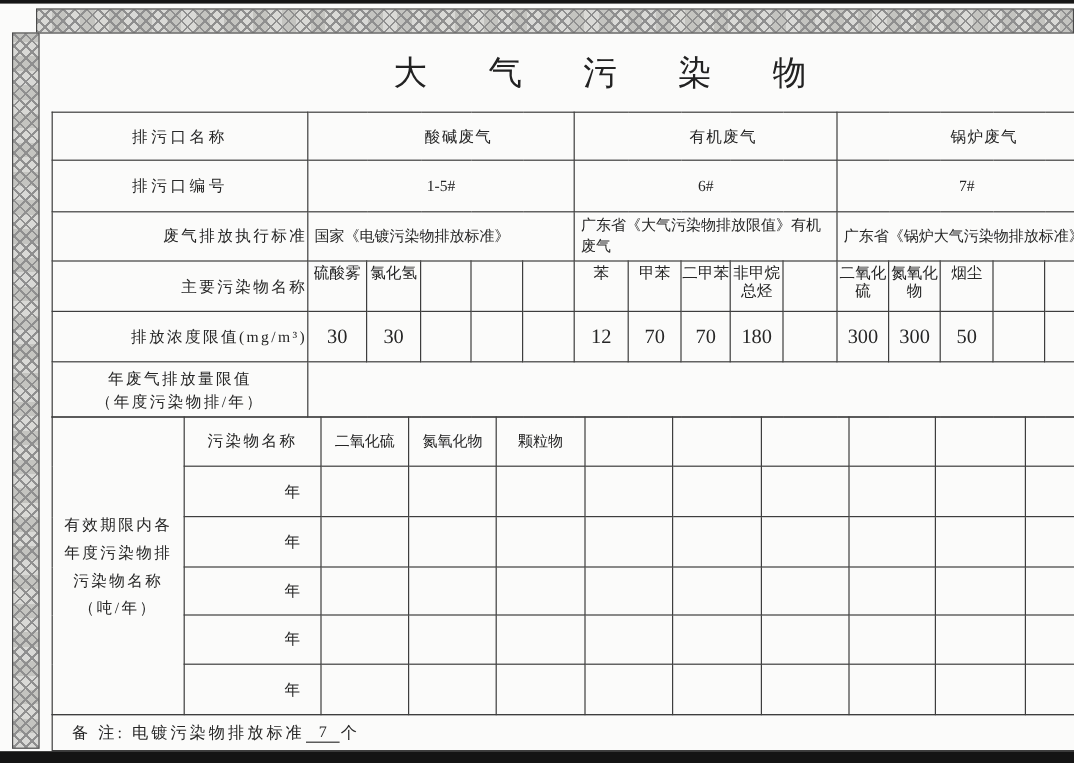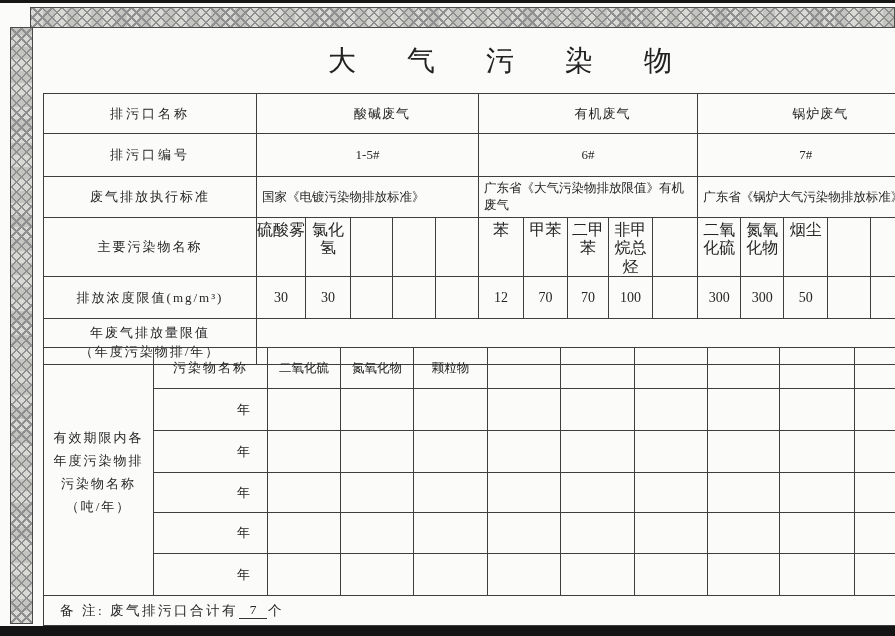--- a/index.html
+++ b/index.html
@@ -38,25 +38,25 @@
 
   table { border-collapse:collapse; table-layout:fixed; position:absolute; background:transparent; }
   td {
     border:1.5px solid #3e3e3e; padding:0; overflow:hidden;
     font-size:13px; text-align:center; vertical-align:middle; color:#262626;
   }
   .tbl-upper { left:43px; top:93px; width:870px; }
   .tbl-lower { left:43px; top:347px; width:885px; }
 
   .lbl { letter-spacing:3px; }
-  .lbl2 { letter-spacing:2px; }
+  .lbl2 { letter-spacing:2px;text-align:right; }
   .grp { letter-spacing:1px;padding-left:29px; }
   .std { text-align:left; padding:2px 5px; font-size:12.5px; line-height:1.35; }
-  .pol { font-size:16px; vertical-align:top; padding-top:3px; line-height:1.15; }
-  .num { font-size:14px; }
+  .pol { font-size:13px; vertical-align:top; padding-top:3px; line-height:1.15; }
+  .num { font-size:17px; }
   .lbl-2line div { line-height:19px; letter-spacing:2px; }
   .side div { line-height:23px; letter-spacing:2px; font-size:13px;font-family:Liberation Serif, serif; }
   .hl { letter-spacing:2px;text-align:center; }
   .hc { font-size:12.5px; }
   .yr { text-align:right; padding-right:16px; letter-spacing:1px; }
 
   .note-box {
     position:absolute; left:43px; top:595px; width:885px; height:31px;
     border:1.5px solid #3e3e3e; box-sizing:border-box;
     display:flex; align-items:center; padding-left:16px;
@@ -136,21 +136,21 @@
     <tr style="height:42px">
       <td class="lbl2">排放浓度限值(mg/m³)</td>
       <td class="num">30</td>
       <td class="num">30</td>
       <td class="num"></td>
       <td class="num"></td>
       <td class="num"></td>
       <td class="num">12</td>
       <td class="num">70</td>
       <td class="num">70</td>
-      <td class="num">100</td>
+      <td class="num">180</td>
       <td class="num"></td>
       <td class="num">300</td>
       <td class="num">300</td>
       <td class="num">50</td>
       <td class="num"></td>
       <td class="num"></td>
     </tr>
     <tr style="height:46px">
       <td class="lbl-2line">
         <div>年废气排放量限值</div>
@@ -252,17 +252,17 @@
           <td></td>
           <td></td>
           <td></td>
           <td></td>
     </tr>
   </tbody>
     </table>
 
   <div class="note-box">
     <span>备 注:</span>&nbsp;
-    <span>废气排污口合计有</span><span class="fill">7</span><span>个</span>
+    <span>电镀污染物排放标准</span><span class="fill">7</span><span>个</span>
   </div>
 
   <div class="bottom-bar"></div>
 </div>
 
 </body></html>

